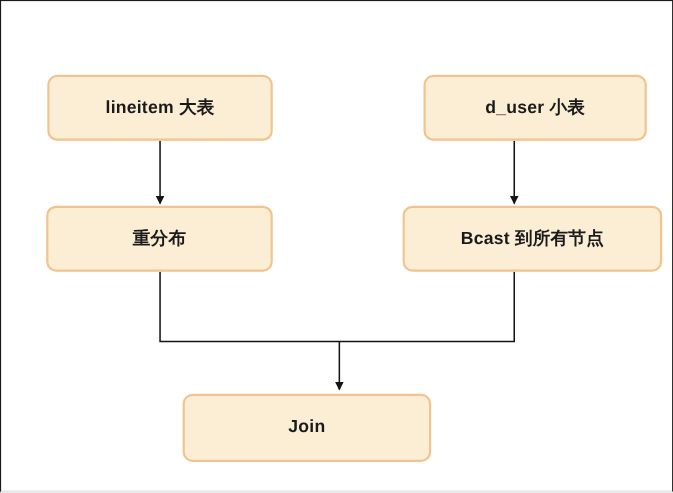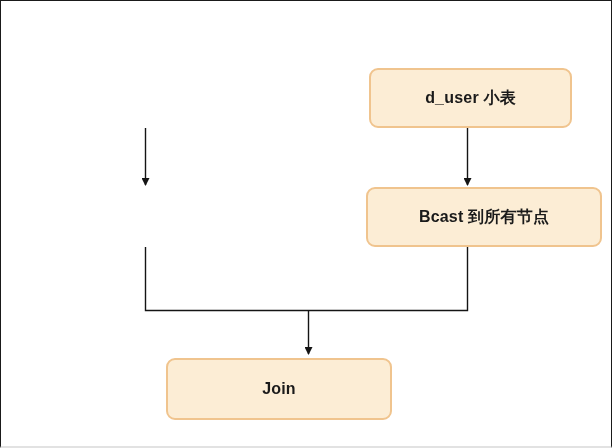--- a/index.html
+++ b/index.html
@@ -31,21 +31,21 @@
     justify-content: center;
   }
   .node .label {
     font-size: 16px;
     font-weight: bold;
     color: var(--text, #1a1a1a);
     white-space: nowrap;
     letter-spacing: 0.2px;
   }
   #node-lineitem     { left: 42px;  top: 67px;  width: 205px; height: 60px; }
-  #node-duser        { left: 368px; top: 67px;  width: 203px; height: 60px; }
+  #node-duser        { left: 384px; top: 67px;  width: 203px; height: 60px; }
   #node-redistribute { left: 41px;  top: 186px; width: 206px; height: 60px; }
   #node-bcast        { left: 365px; top: 186px; width: 236px; height: 60px; }
   #node-join         { left: 165px; top: 357px; width: 226px; height: 62px; }
   .edges-svg {
     position: absolute;
     left: 0; top: 0;
     width: 612px;
     height: 448px;
     pointer-events: none;
   }
@@ -70,25 +70,31 @@
 
     <line class="edge" x1="144.5" y1="127" x2="144.5" y2="184" marker-end="url(#arrow)"></line>
 
     <line class="edge" x1="466.5" y1="127" x2="466.5" y2="184" marker-end="url(#arrow)"></line>
 
     <path class="edge" d="M144.5,246 L144.5,309.5 L466.5,309.5 L466.5,246"></path>
 
     <line class="edge" x1="307.5" y1="309.5" x2="307.5" y2="353" marker-end="url(#arrow)"></line>
   </svg>
 
+  <div class="node" id="node-lineitem">
+    <span class="label">lineitem 大表</span>
+  </div>
 
   <div class="node" id="node-duser">
     <span class="label">d_user 小表</span>
   </div>
 
+  <div class="node" id="node-redistribute">
+    <span class="label">重分布</span>
+  </div>
 
   <div class="node" id="node-bcast">
     <span class="label">Bcast 到所有节点</span>
   </div>
 
   <div class="node" id="node-join">
     <span class="label">Join</span>
   </div>
 
 </div>

